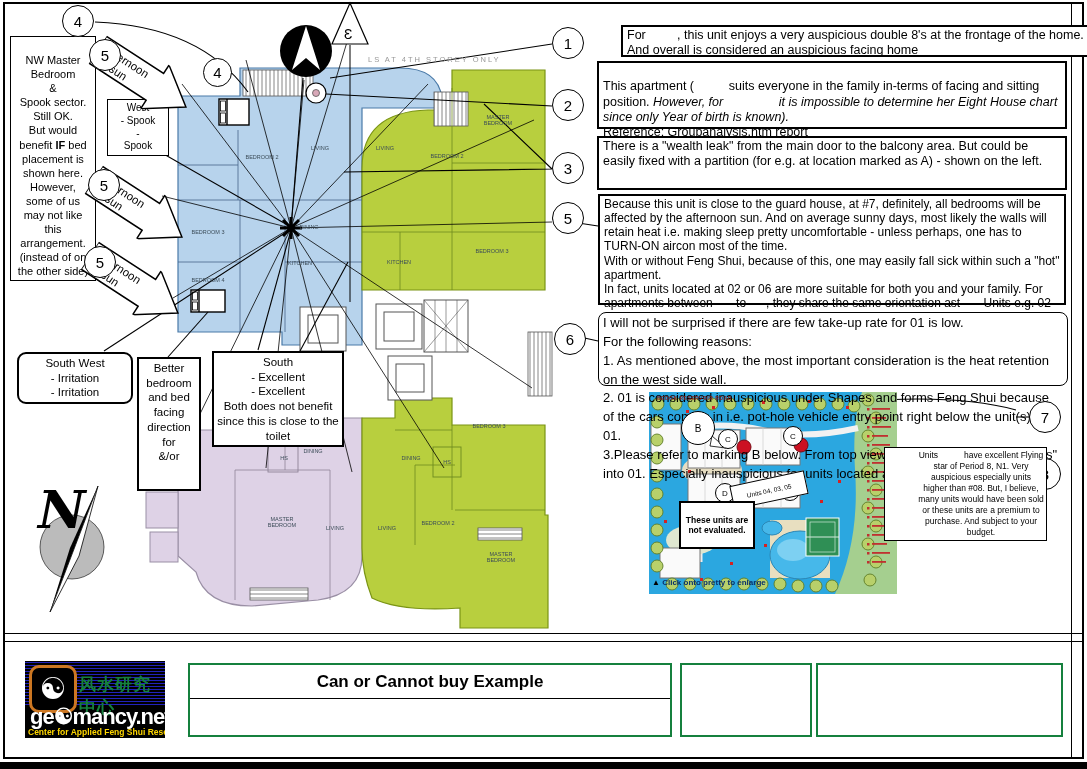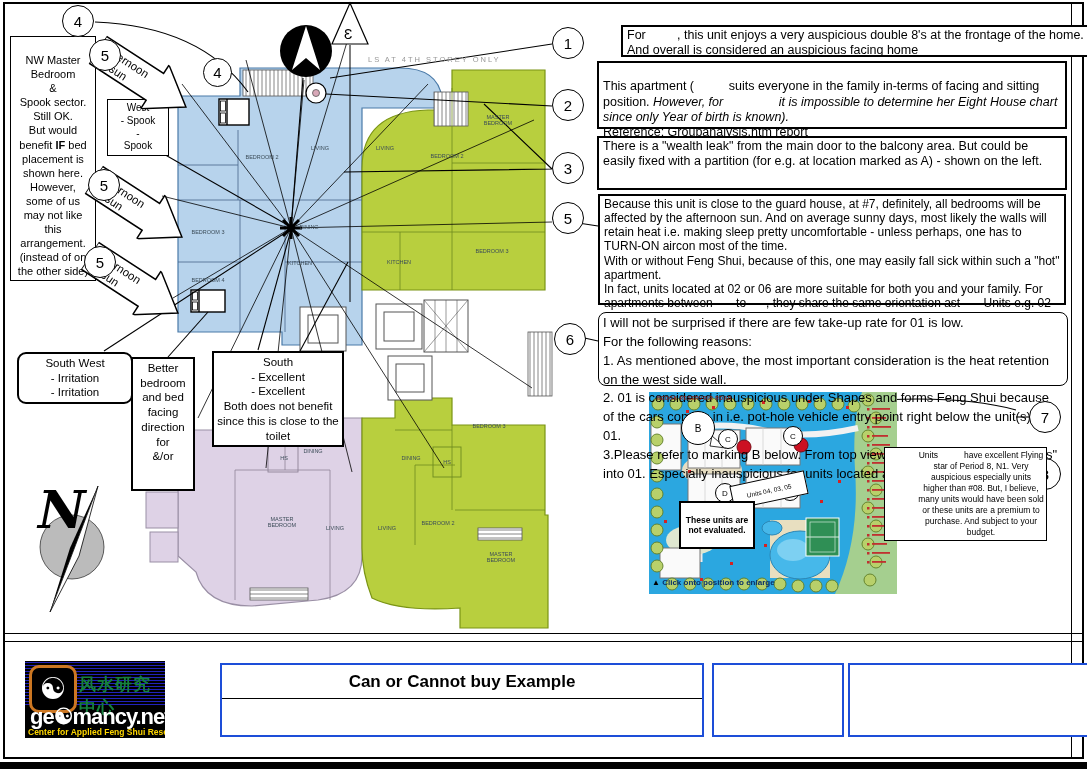--- a/index.html
+++ b/index.html
@@ -16,21 +16,21 @@
        font-size:15px;z-index:6;}
   .rlabel{position:absolute;font-size:5.5px;color:#3c4c58;text-align:center;line-height:1.15;
           white-space:nowrap;transform:translate(-50%,-50%);z-index:3;}
   .rlabel.wrap2{white-space:normal;width:36px;}
   .sunarrow{position:absolute;transform-origin:0 50%;z-index:5;}
   .sunarrow text{font-size:11.5px;}
   .mcirc{position:absolute;border-radius:50%;background:#fff;border:1.2px solid #000;
          display:flex;align-items:center;justify-content:center;z-index:5;}
   .callout{position:absolute;background:#fff;border:1.5px solid #000;font-size:8.5px;
            text-align:center;line-height:1.3;padding:2px;z-index:6;}
-  .frame{position:absolute;border:2px solid #1d4ed8;background:#fff;margin-left:32px;}
+  .frame{position:absolute;border:2px solid #15803d;background:#fff;}
 </style>
 </head>
 <body>
 
 <div class="page">
 
   <svg width="1087" height="769" viewBox="0 0 1087 769">
     <defs>
       <pattern id="hv" width="4" height="4" patternUnits="userSpaceOnUse">
         <rect width="4" height="4" fill="#fff"></rect>
@@ -350,21 +350,21 @@
 (instead of on
 the other side)</span>
   </div>
   <div class="lbox" style="left:107px;top:99px;width:58px;border-width:1px;font-size:10px;">West
 - Spook
 -
 Spook</div>
   <div class="lbox" style="left:17px;top:352px;width:110px;border-radius:9px;">South West
 - Irritation
 - Irritation</div>
-  <div class="lbox" style="left:131px;top:357px;width:58px;height:126px;">Better
+  <div class="lbox" style="left:137px;top:357px;width:58px;height:126px;">Better
 bedroom
 and bed
 facing
 direction for
 &amp;/or</div>
   <div class="lbox" style="left:212px;top:351px;width:126px;">South
 - Excellent
 - Excellent
 Both does not benefit
 since this is close to the
@@ -424,21 +424,21 @@
     </div>
   <div class="mcirc" style="left:780px;top:481px;width:18px;height:18px;font-size:8px;">
       <span>D</span>
     </div>
   <div class="abs" style="left:731px;top:478px;width:74px;height:22px;background:#fff;border:1px solid #000;transform:rotate(-12deg);
               font-size:6.5px;display:flex;align-items:center;justify-content:center;z-index:5;">Units 04, 03, 05</div>
   <div class="abs" style="left:679px;top:501px;width:70px;height:42px;background:#fff;border:2px solid #000;font-size:8.5px;font-weight:bold;
               text-align:center;display:flex;align-items:center;justify-content:center;z-index:5;padding:1px;">These units are not evaluated.</div>
   <div class="abs" style="left:652px;top:578px;font-size:8px;font-weight:bold;color:#08306b;z-index:5;">
     <span style="color:#000;">▲</span>
-    <span>Click onto position to enlarge</span>
+    <span>Click onto pretty to enlarge</span>
   </div>
 
   <div class="callout" style="left:884px;top:447px;width:126px;padding-left:33px;">Units &nbsp;&nbsp;&nbsp;&nbsp;&nbsp;&nbsp;&nbsp;&nbsp;&nbsp; have excellent Flying star of Period 8, N1. Very auspicious especially units higher than #08. But, I believe, many units would have been sold or these units are a premium to purchase. And subject to your budget.</div>
 
   <div class="abs" style="left:25px;top:661px;width:140px;height:77px;background:#000;overflow:hidden;">
     <div class="abs" style="left:0;top:0;width:140px;height:44px;background:repeating-linear-gradient(0deg,#2222bb 0 1px,#000 1px 3px);"></div>
     <div class="abs" style="left:4px;top:4px;width:42px;height:42px;border:3px solid #cc7722;border-radius:10px;background:#000;
                 display:flex;align-items:center;justify-content:center;">
       <span style="color:#fff;font-size:30px;line-height:1;">☯</span>
     </div>

